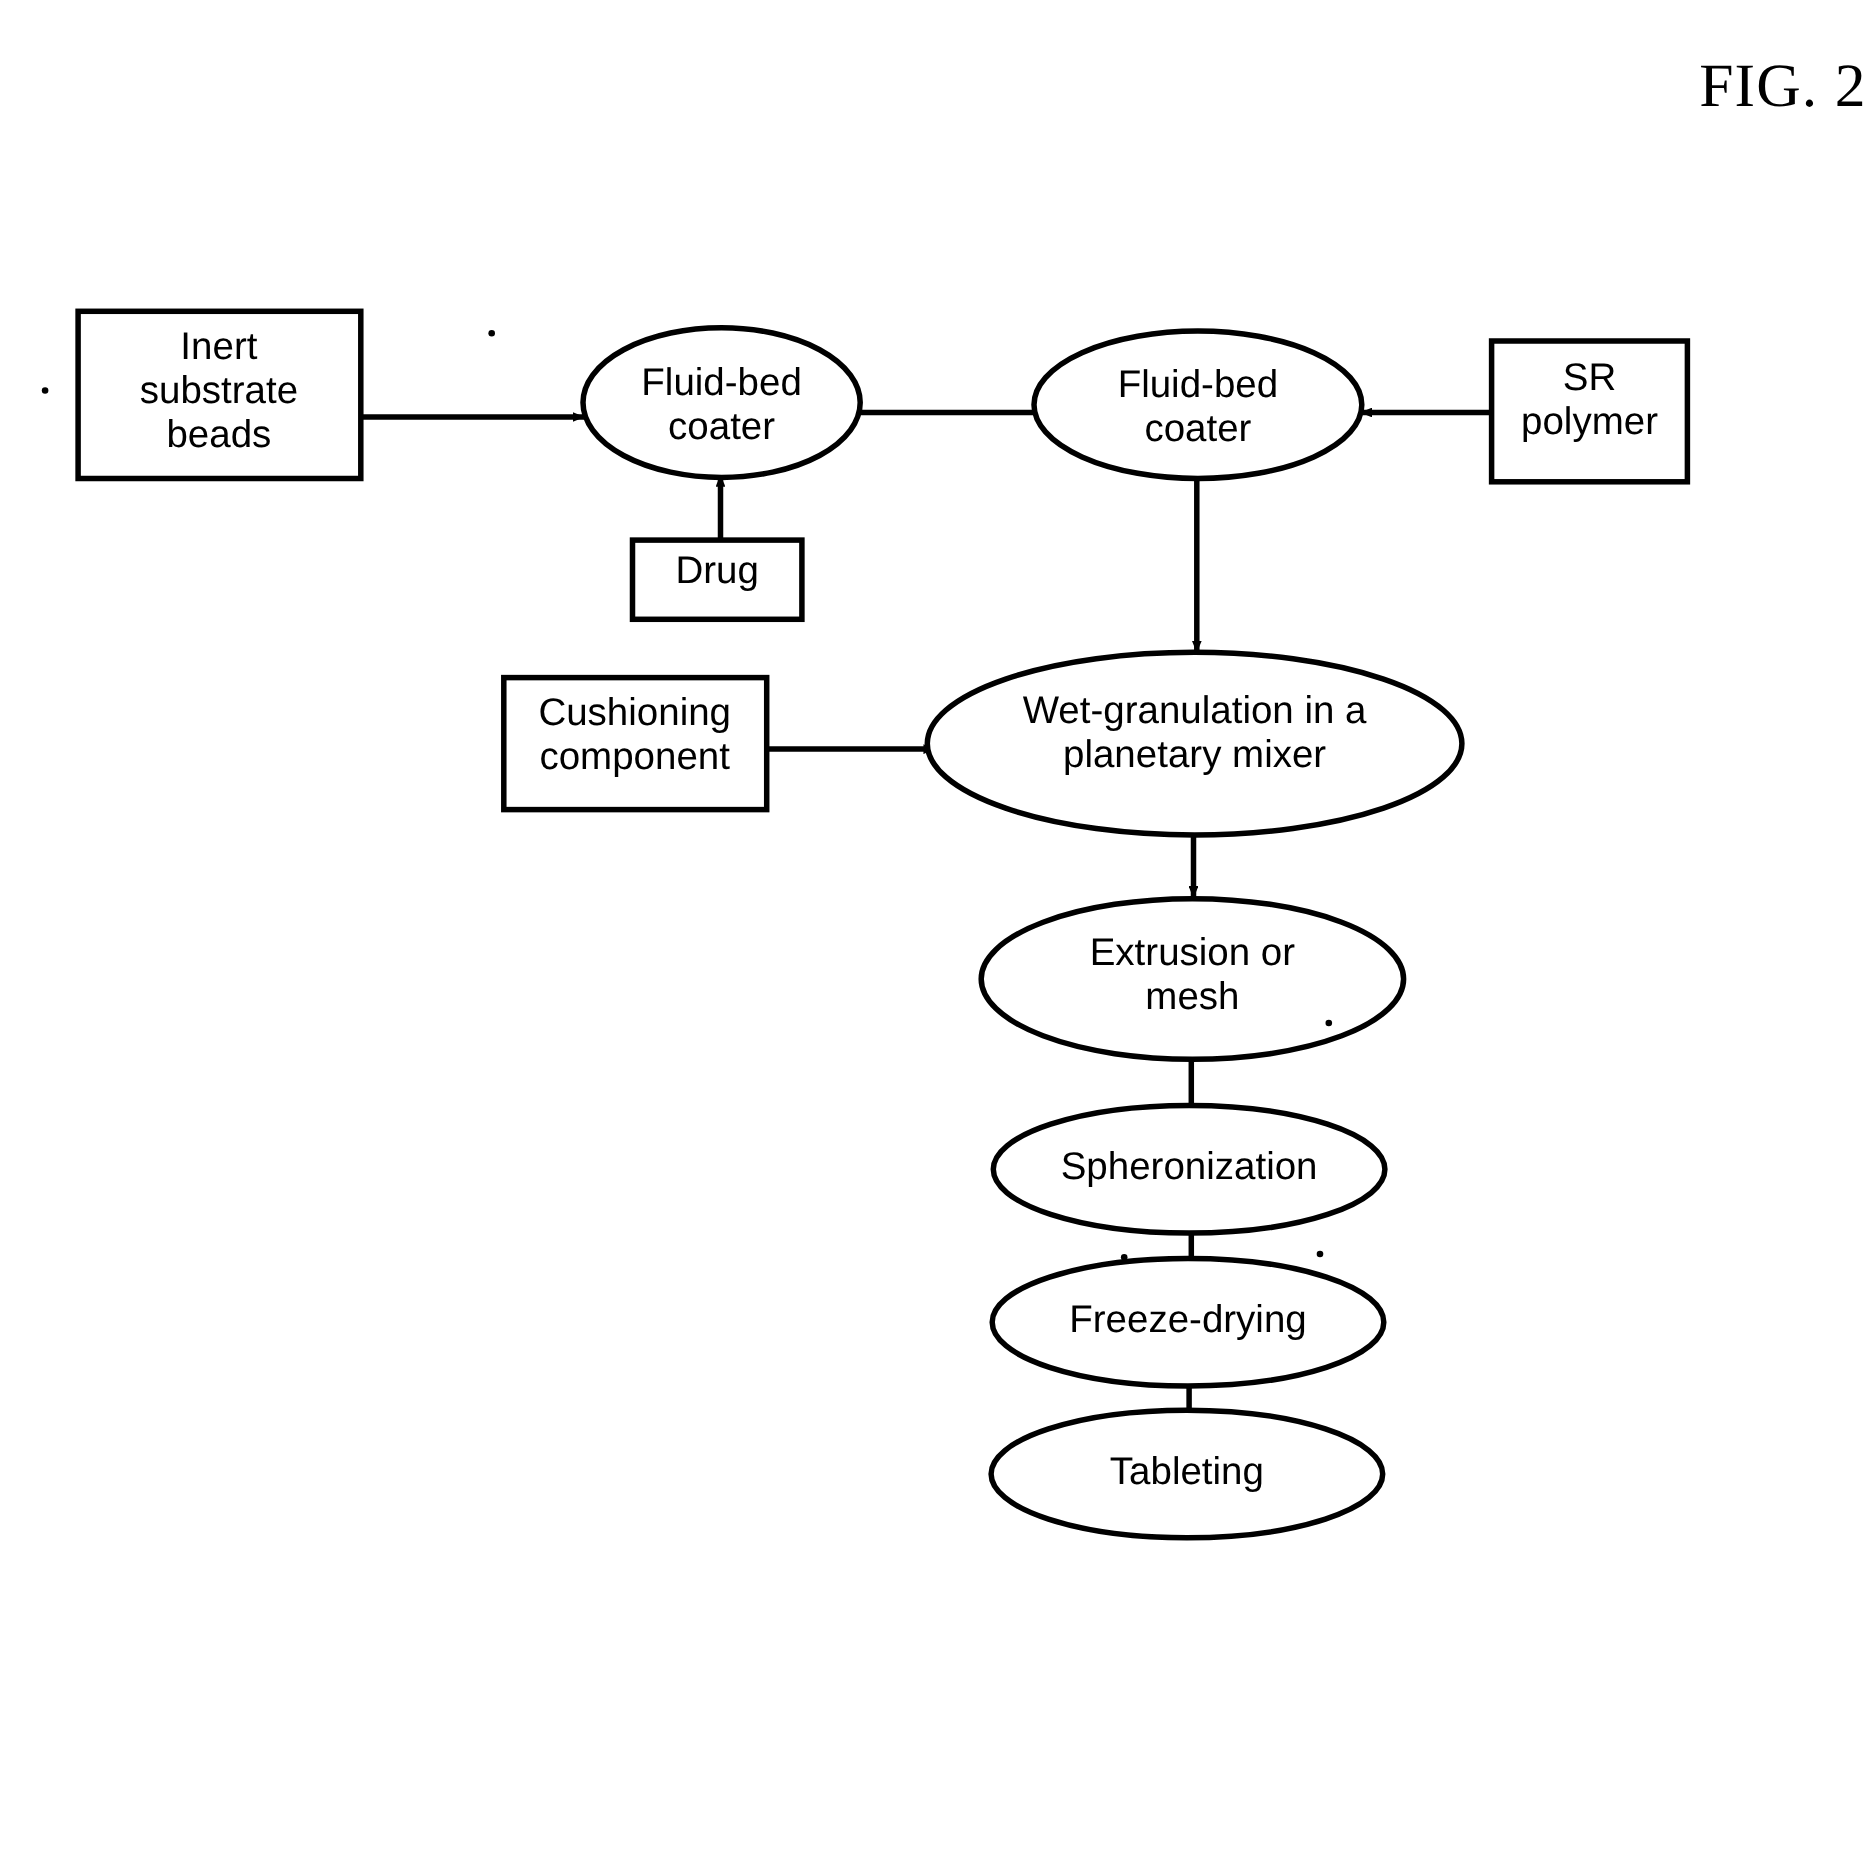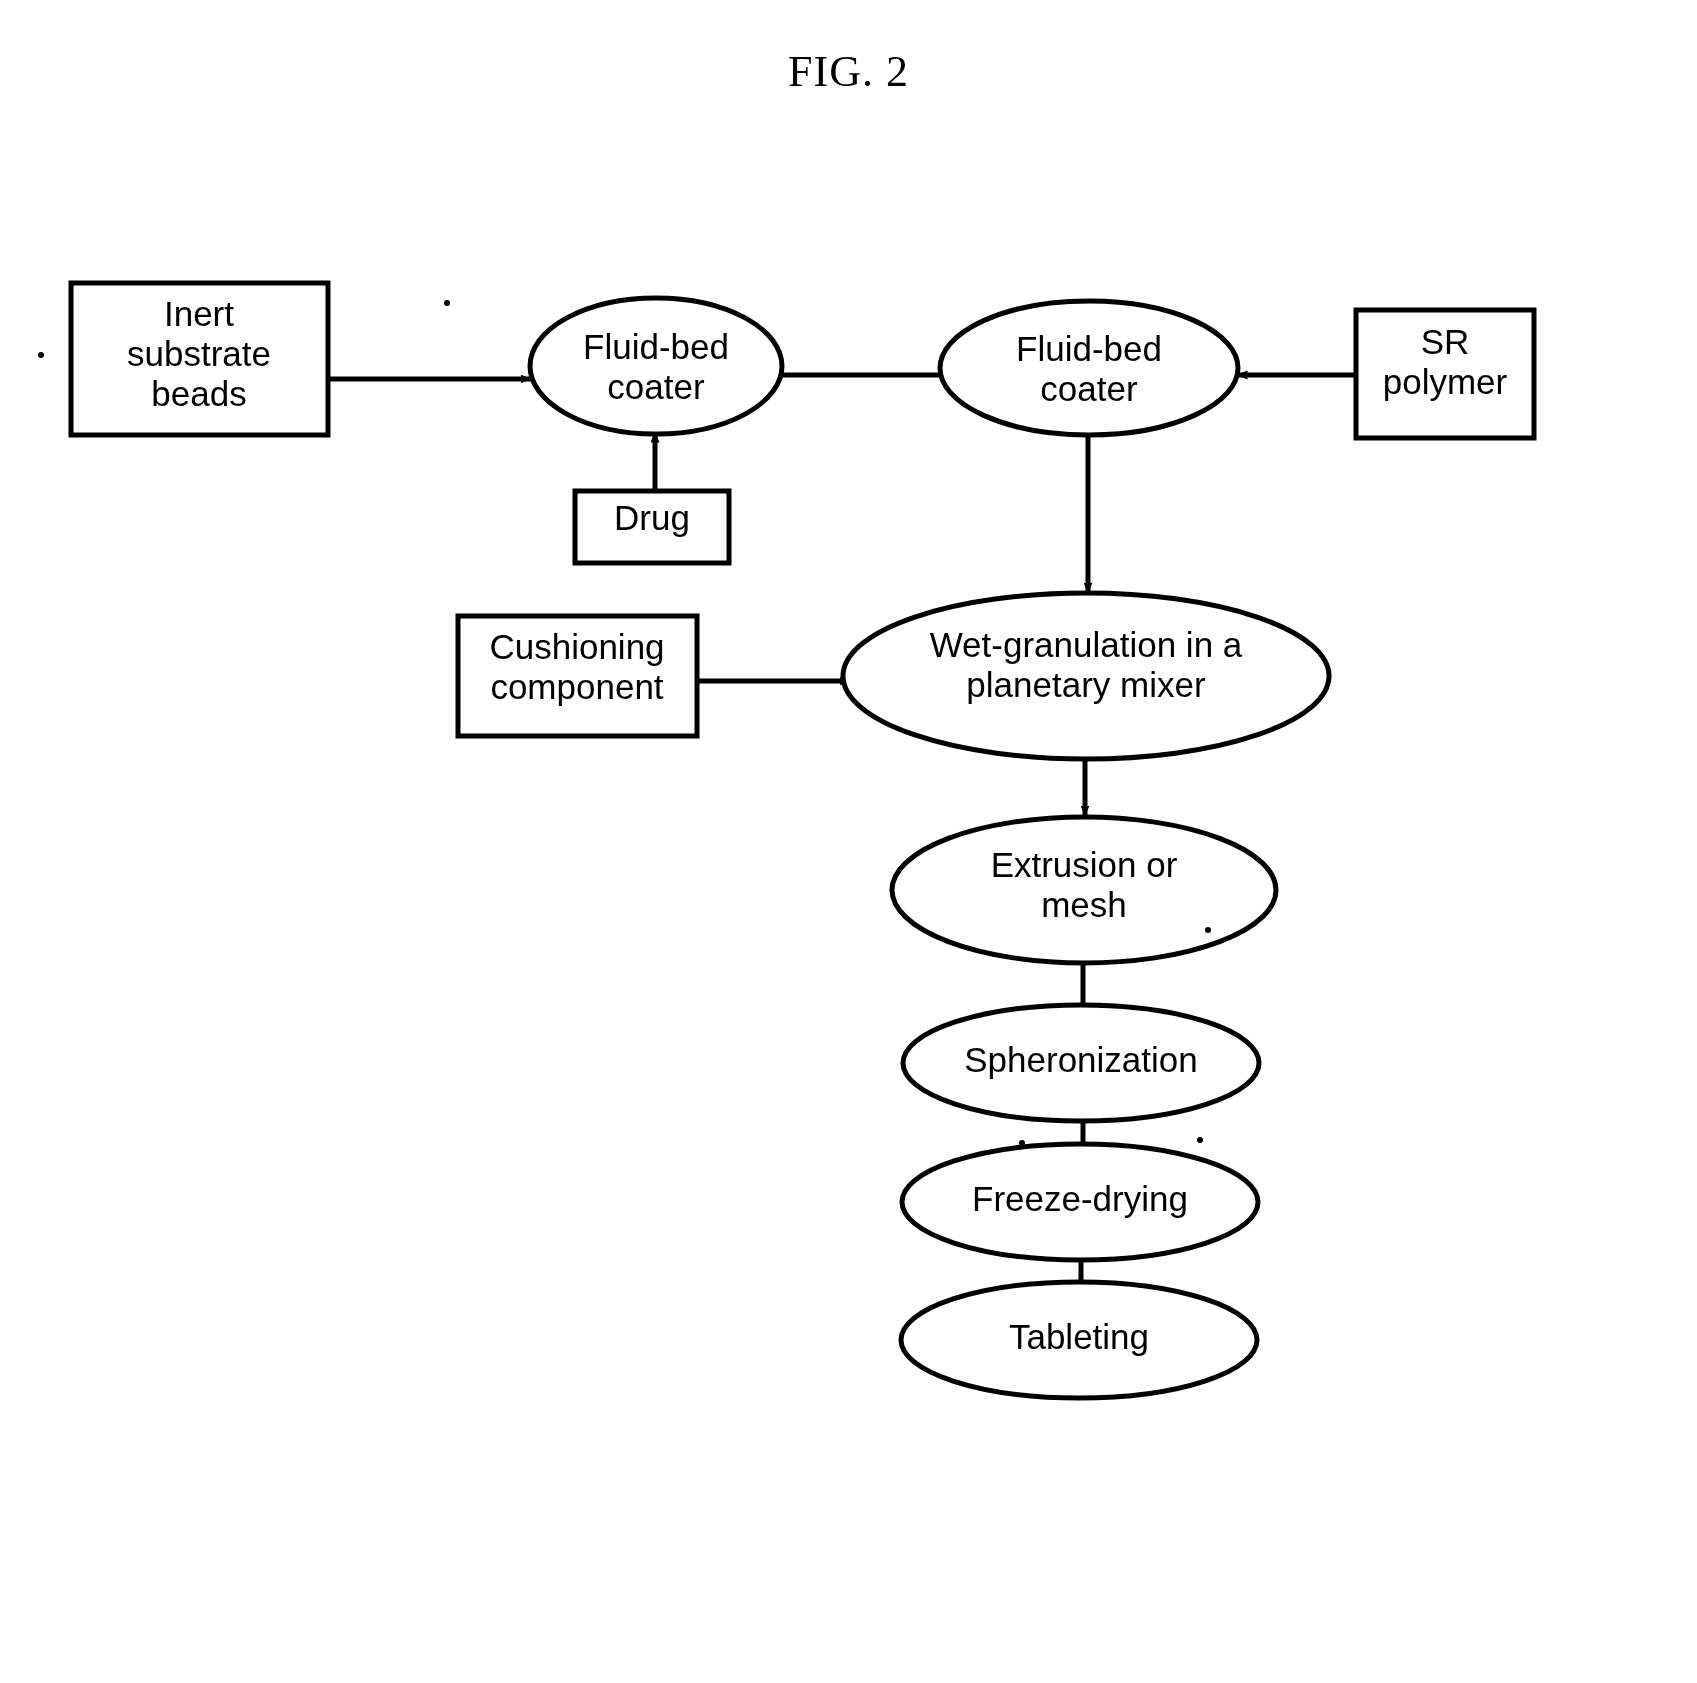--- a/index.html
+++ b/index.html
@@ -13,23 +13,23 @@
     height: 1683px;
     background: #ffffff;
     overflow: hidden;
     font-family: "Liberation Sans", sans-serif;
   }
   #fig-title {
     position: absolute;
     left: 0;
     top: 46px;
     width: 1697px;
-    text-align: center;
+    text-align: right;
     font-family: "Liberation Serif", serif;
-    font-size: 44px;
+    font-size: 56px;
     color: #000000;
     letter-spacing: 1px;
   }
   #diagram {
     position: absolute;
     left: 0;
     top: 0;
   }
   .node-label {
     font-family: "Liberation Sans", sans-serif;

